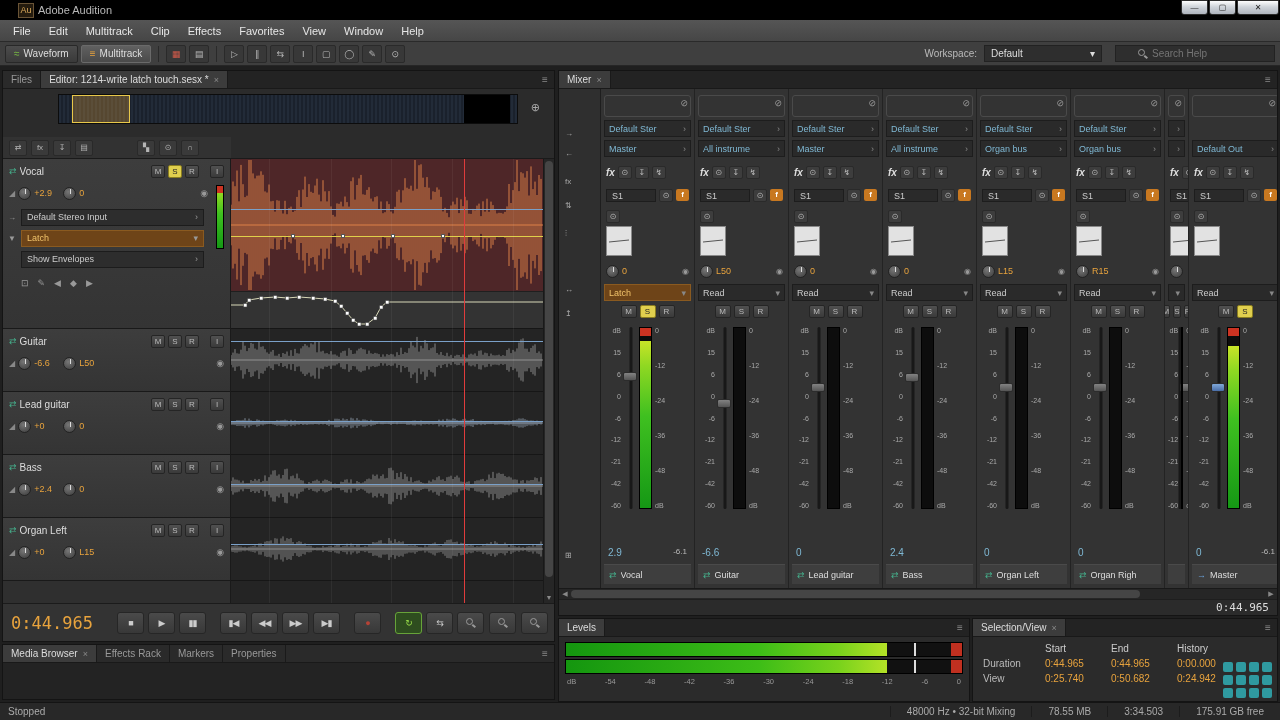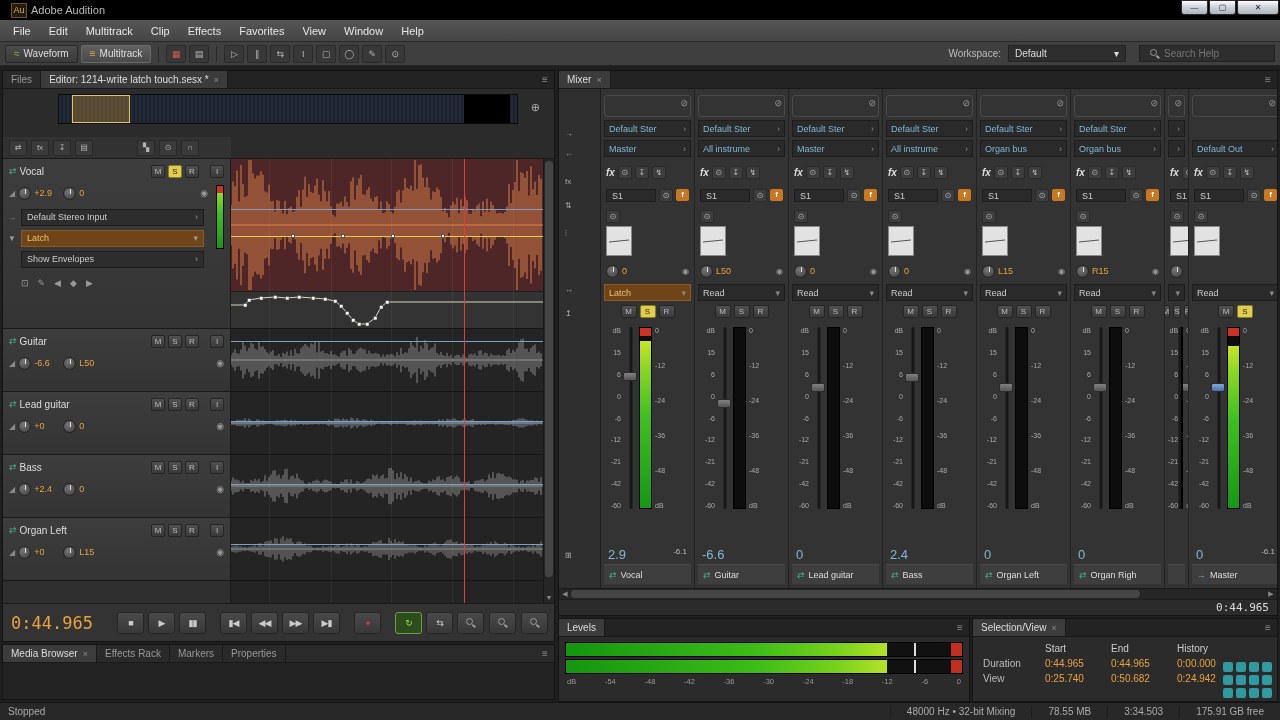--- a/index.html
+++ b/index.html
@@ -1,40 +1,40 @@
 <!DOCTYPE html>
 <html><head>
 <meta charset="utf-8">
 <style>
   *{margin:0;padding:0;box-sizing:border-box}
   html,body{width:1280px;height:720px;overflow:hidden}
   body{position:relative;background:#1f1f1f;font-family:"Liberation Sans",sans-serif;font-size:11px;color:#ccc;-webkit-user-select:none;user-select:none}
   
   .titlebar{position:absolute;left:0;top:0;width:1280px;height:20px;background:#000;display:flex;align-items:center}
-  .aulogo{width:16px;height:15px;margin:0 4px 0 11px;background:#241b0e;border:1px solid #6a5436;color:#d8a85a;font-size:9px;display:flex;align-items:center;justify-content:center}
+  .aulogo{width:16px;height:15px;margin:0 4px 0 18px;background:#241b0e;border:1px solid #6a5436;color:#d8a85a;font-size:9px;display:flex;align-items:center;justify-content:center}
   .apptitle{color:#b8b8b8;font-size:11px}
   .winbtns{position:absolute;right:0;top:0;display:flex}
   .wbtn{width:27px;height:15px;margin-right:1px;background:linear-gradient(#fdfdfd,#cfd4da 45%,#aeb4bd);border:1px solid #2a2a2a;border-radius:0 0 3px 3px;color:#222;font-size:8px;line-height:13px;text-align:center}
   .wbtn.close{width:42px}
   
   .menubar{position:absolute;left:0;top:20px;width:1280px;height:22px;background:linear-gradient(#555,#464646);display:flex;align-items:center;padding-left:4px;border-bottom:1px solid #2a2a2a}
   .mi{padding:3px 9px;color:#e6e6e6;font-size:11px}
   
   .toolbar{position:absolute;left:0;top:42px;width:1280px;height:24px;background:#3f3f3f;border-bottom:1px solid #262626;display:flex;align-items:center;gap:3px;padding:0 5px}
   .vbtn{height:18px;display:flex;align-items:center;gap:4px;padding:0 8px;background:linear-gradient(#4c4c4c,#3a3a3a);border:1px solid #282828;border-radius:2px;font-size:10px;color:#ddd}
   .vbtn.active{background:linear-gradient(#606060,#4a4a4a);border-color:#6a6a6a}
   .vbico{font-size:10px;color:#7bc043}
   .vbico.mt{color:#e8a33d}
   .ticon{width:20px;height:18px;background:#383838;border:1px solid #2a2a2a;border-radius:2px;display:flex;align-items:center;justify-content:center;font-size:9px;color:#b8b8b8}
   .ticon.red{color:#d05a4a}
   .tsep{width:1px;height:16px;background:#2a2a2a;margin:0 4px}
   .spacer{flex:1}
   .wslabel{color:#bbb;font-size:10px;margin-right:4px}
   .wsdd{width:118px;height:17px;background:#2e2e2e;border:1px solid #222;display:flex;align-items:center;justify-content:space-between;padding:0 6px;font-size:10px;color:#ddd;margin-right:10px}
-  .searchbox{width:136px;height:17px;background:#2e2e2e;border:1px solid #222;display:flex;align-items:center;gap:4px;padding:0 9px}
+  .searchbox{width:160px;height:17px;background:#2e2e2e;border:1px solid #222;display:flex;align-items:center;gap:4px;padding:0 21px}
   .searchbox input{flex:1;background:transparent;border:none;outline:none;color:#ccc;font-size:10px;font-family:"Liberation Sans",sans-serif}
   .mag{position:relative;width:11px;height:11px;display:inline-block;flex:none}
   .mag::before{content:"";position:absolute;left:1px;top:1px;width:5px;height:5px;border:1.5px solid #999;border-radius:50%}
   .mag::after{content:"";position:absolute;left:7px;top:8px;width:4px;height:1.5px;background:#999;transform:rotate(40deg)}
   
   .panel{position:absolute;background:#2b2b2b;border:1px solid #141414}
   .tabbar{height:18px;background:#232323;display:flex;align-items:stretch;border-bottom:1px solid #191919}
   .tab{padding:0 8px;display:flex;align-items:center;gap:5px;font-size:10px;color:#999;background:#2a2a2a;border-right:1px solid #1a1a1a}
   .tab.active{background:#3c3c3c;color:#ddd}
   .tab .x{color:#888;font-size:9px}
@@ -145,21 +145,21 @@
   .f-scale2{text-align:left;width:18px;padding:2px 0 2px 2px}
   .f-track{width:15px;position:relative}
   .f-track::before{content:"";position:absolute;left:50%;top:2px;bottom:2px;width:3px;background:#181818;border-radius:2px;transform:translateX(-50%)}
   .f-handle{position:absolute;left:0;width:14px;height:9px;background:linear-gradient(#828282,#555);border:1px solid #2c2c2c;border-radius:2px}
   .strip.master .f-handle{background:linear-gradient(#7fa8d8,#4a6ea8)}
   .f-meter{width:13px;margin:2px 1px;position:relative;background:#0d0d0d;border:1px solid #000}
   .m-fill{position:absolute;left:0;right:0;bottom:0;background:linear-gradient(to top,#159815,#3fc020 55%,#8fd822 85%,#c8e428)}
   .m-cap{position:absolute;left:0;right:0;top:0;height:8px;background:#cc3322;display:none}
   .m-cap.on{display:block}
   .s-vals{margin-top:auto;display:flex;justify-content:space-between;padding:0 4px;height:13px;flex:none}
-  .volval{color:#7fb8d4;font-size:13px}
+  .volval{color:#7fb8d4;font-size:10px}
   .peakval{color:#bbb;font-size:8px}
   .s-name{height:20px;margin-top:4px;background:#3e3e3e;border-top:1px solid #4a4a4a;display:flex;align-items:center;gap:4px;padding:0 5px;flex:none}
   .s-name .nm{font-size:9px;color:#ddd;white-space:nowrap;overflow:hidden}
   .strip.master .trkico2{color:#6aa0d8}
   .trkico2{color:#45b08c;font-size:9px}
   .trkico2:empty{display:none}
   .strip.master .s-input,.strip.master .s-pan{visibility:hidden}
   .hscroll{height:11px;background:#262626;border-top:1px solid #191919;display:flex;align-items:stretch}
   .harr{width:12px;color:#888;font-size:7px;display:flex;align-items:center;justify-content:center}
   .htrack{flex:1;position:relative}

